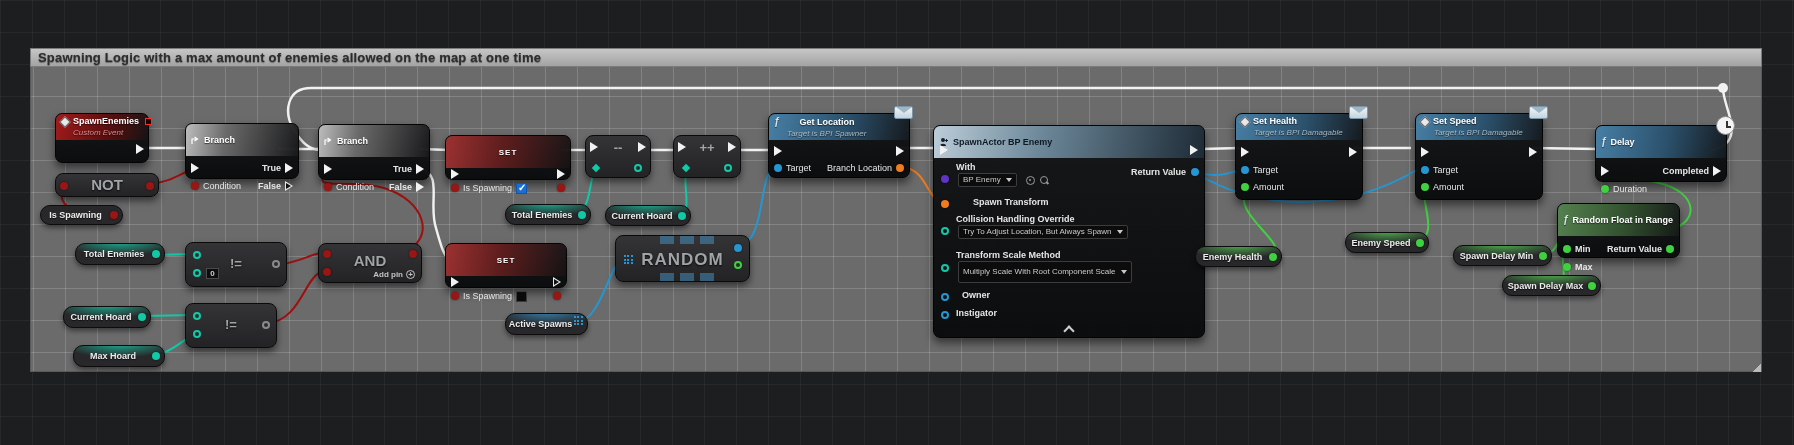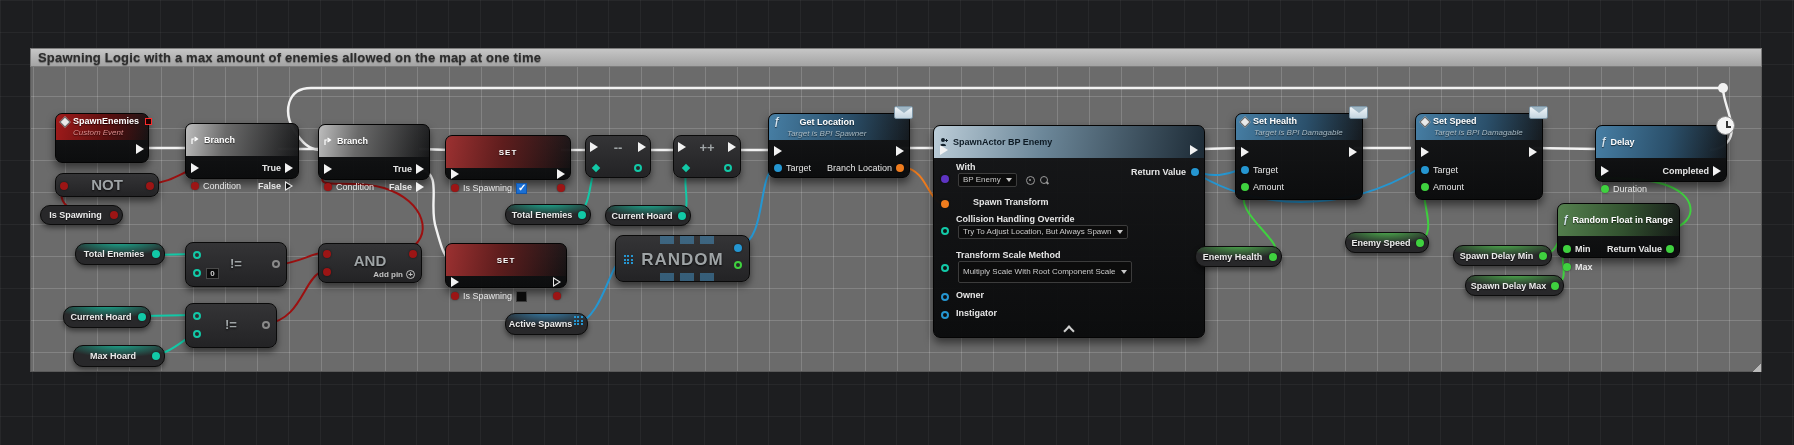--- a/index.html
+++ b/index.html
@@ -414,21 +414,21 @@
       <span>Try To Adjust Location, But Always Spawn</span>
         <span class="caret"></span>
     </div>
     <span style="position:absolute;left:22px;top:124px;font-size:9px;font-weight:bold;">Transform Scale Method</span>
     <span class="ring c-teal" style="position:absolute;left:7px;top:138px;"></span>
     <div class="dropdown" style="left:24px;top:135px;height:22px;">
       <span>Multiply Scale With Root Component Scale</span>
         <span class="caret"></span>
     </div>
     <span class="ring c-blue" style="position:absolute;left:7px;top:167px;"></span>
-    <span style="position:absolute;left:22px;top:164px;font-size:9px;font-weight:bold;">Owner</span>
+    <span style="position:absolute;left:28px;top:164px;font-size:9px;font-weight:bold;">Owner</span>
     <span class="ring c-blue" style="position:absolute;left:7px;top:185px;"></span>
     <span style="position:absolute;left:22px;top:182px;font-size:9px;font-weight:bold;">Instigator</span>
     <span style="position:absolute;right:18px;top:41px;font-size:9px;font-weight:bold;">Return Value</span>
     <span class="dot c-blue" style="position:absolute;right:5px;top:42px;"></span>
     <span class="chevron" style="left:131px;top:201px;"></span>
   </div>
 
   <div class="node" style="left:1235px;top:113px;width:128px;height:87px;">
     <span class="env-icon" style="right:-6px;top:-8px;"></span>
     <div class="hdr hdr-fn tall">
@@ -523,18 +523,18 @@
       <span class="dot c-green"></span>
         <span class="lbl-strong">Max</span>
     </div>
   </div>
 
   <div class="pill glow-green" style="left:1453px;top:245px;width:99px;height:21px;">
     <span>Spawn Delay Min</span>
     <span class="dot c-green"></span>
   </div>
 
-  <div class="pill glow-green" style="left:1465px;top:275px;width:99px;height:21px;">
+  <div class="pill glow-green" style="left:1502px;top:275px;width:99px;height:21px;">
     <span>Spawn Delay Max</span>
     <span class="dot c-green"></span>
   </div>
 
 </div>
 
 </body></html>

